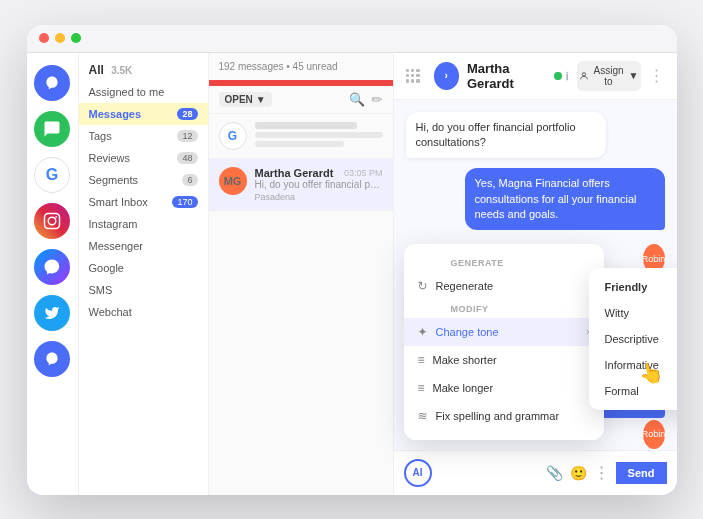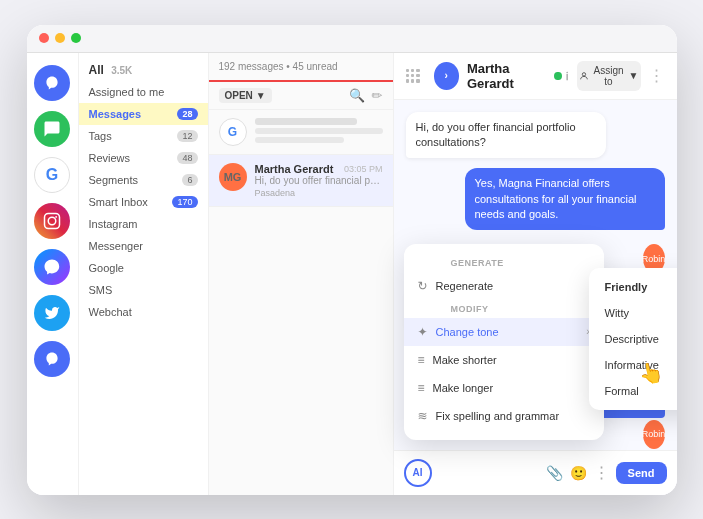--- a/index.html
+++ b/index.html
@@ -135,21 +135,21 @@
       flex-direction: column;
     }
 
     .conv-list-header {
       padding: 8px 10px;
       font-size: 10px;
       color: #888;
       display: flex;
       align-items: center;
       justify-content: space-between;
-      border-bottom: 2px solid #ef4444;
+      border-bottom: 6px solid #ef4444;
     }
 
     .conv-filter-bar {
       display: flex;
       align-items: center;
       padding: 6px 10px;
       gap: 6px;
       border-bottom: 1px solid #f0f0f0;
     }
 
@@ -341,21 +341,21 @@
       align-items: center;
       gap: 6px;
       color: #aaa;
       font-size: 14px;
     }
 
     .send-btn {
       background: #4a6cf7;
       color: #fff;
       border: none;
-      border-radius: 8px;
+      border-radius: 0;
       padding: 5px 12px;
       font-size: 11px;
       font-weight: 600;
       cursor: pointer;
     }
 
     
     .ai-popup {
       position: absolute;
       bottom: 55px;

